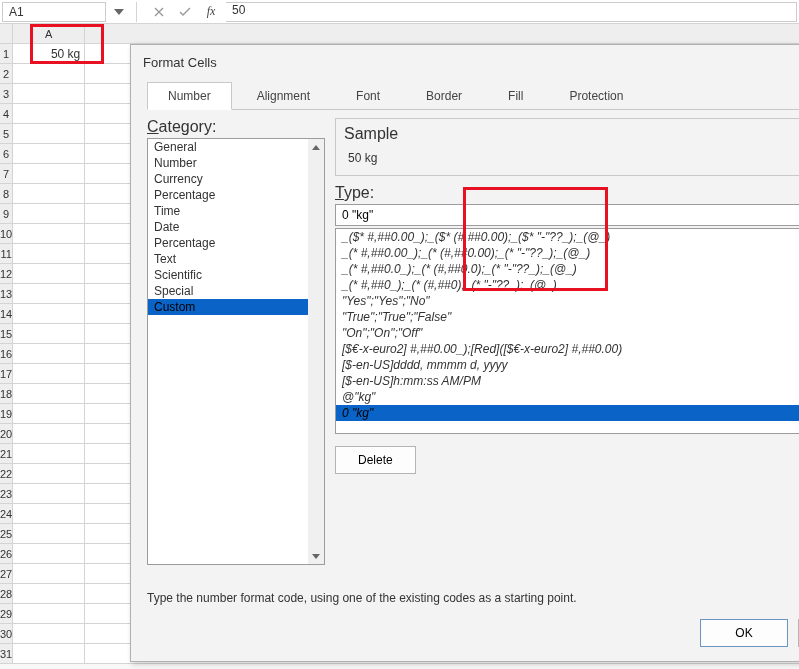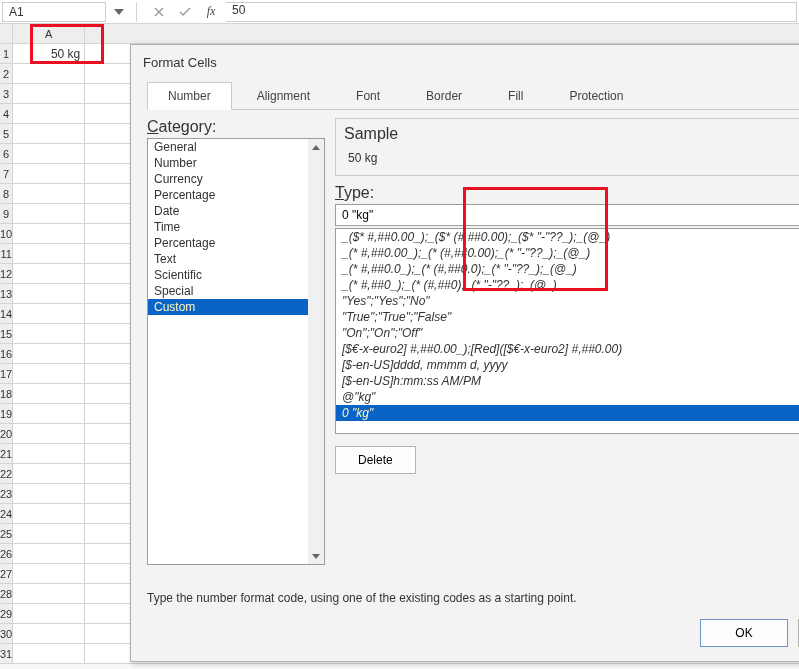--- a/index.html
+++ b/index.html
@@ -41,21 +41,21 @@
     .dlg-tab-strip { border-top:1px solid #c9c9c9; margin:0 16px; }
 
     .dlg-body { flex:1; padding: 8px 16px 0 16px; display:flex; flex-direction:column; }
     .cat-row { display:flex; gap:10px; flex:1; min-height:0; }
     .cat-col { width:178px; display:flex; flex-direction:column;}
     .cat-label, .type-label, .sample-label { font-size:16px; margin-bottom:2px; }
     .underline { text-decoration: underline; }
     .list-box { border:1px solid #9c9c9c; background:#fff; flex:1; overflow:hidden; position:relative;}
     .list-inner { position:absolute; inset:0; overflow:hidden;}
     .list-item { padding: 1px 6px; font-size:12px; white-space:nowrap; cursor:default;}
-    .list-item.selected { background:#0a64c8; color:#fef9c3; }
+    .list-item.selected { background:#0a64c8; color:#000000; }
     .scrollbar { position:absolute; right:0; top:0; bottom:0; width:16px; background:#f0f0f0; display:flex; flex-direction:column;}
     .sb-btn { height:16px; display:flex; justify-content:center; align-items:center; color:#555; background:#f0f0f0;}
     .sb-track { flex:1; background:#f0f0f0; position:relative;}
     .sb-thumb { position:absolute; left:2px; right:2px; background:#c9c9c9; border-radius:1px;}
 
     .detail-col { flex:1; display:flex; flex-direction:column; min-width:0;}
     .sample-box { border:1px solid #c9c9c9; background:#f3f3f3; padding:6px 8px 10px 8px; }
     .sample-val { margin-top:8px; padding-left:4px;}
     .type-input { width:100%; border:1px solid #9c9c9c; background:#fff; padding:3px 6px; font-size:12px; font-family:inherit;}
     .type-list { margin-top:2px; border:1px solid #9c9c9c; background:#fff; height:206px; position:relative; overflow:hidden;}
@@ -297,22 +297,22 @@
     <div class="cat-row">
 
       <div class="cat-col">
         <div class="cat-label"><span class="underline">C</span><span>ategory:</span></div>
         <div class="list-box" style="height:344px;">
           <div class="list-inner" id="cat-list-inner">
               <div class="list-item">General</div>
               <div class="list-item">Number</div>
               <div class="list-item">Currency</div>
               <div class="list-item">Percentage</div>
+              <div class="list-item">Time</div>
               <div class="list-item">Date</div>
-              <div class="list-item">Time</div>
               <div class="list-item">Percentage</div>
               <div class="list-item">Text</div>
               <div class="list-item">Scientific</div>
               <div class="list-item">Special</div>
               <div class="list-item selected">Custom</div>
             </div>
           <div class="scrollbar">
             <div class="sb-btn">
                 <svg width="8" height="5">
                   <path d="M0 5 L4 0 L8 5" fill="#666"></path>

